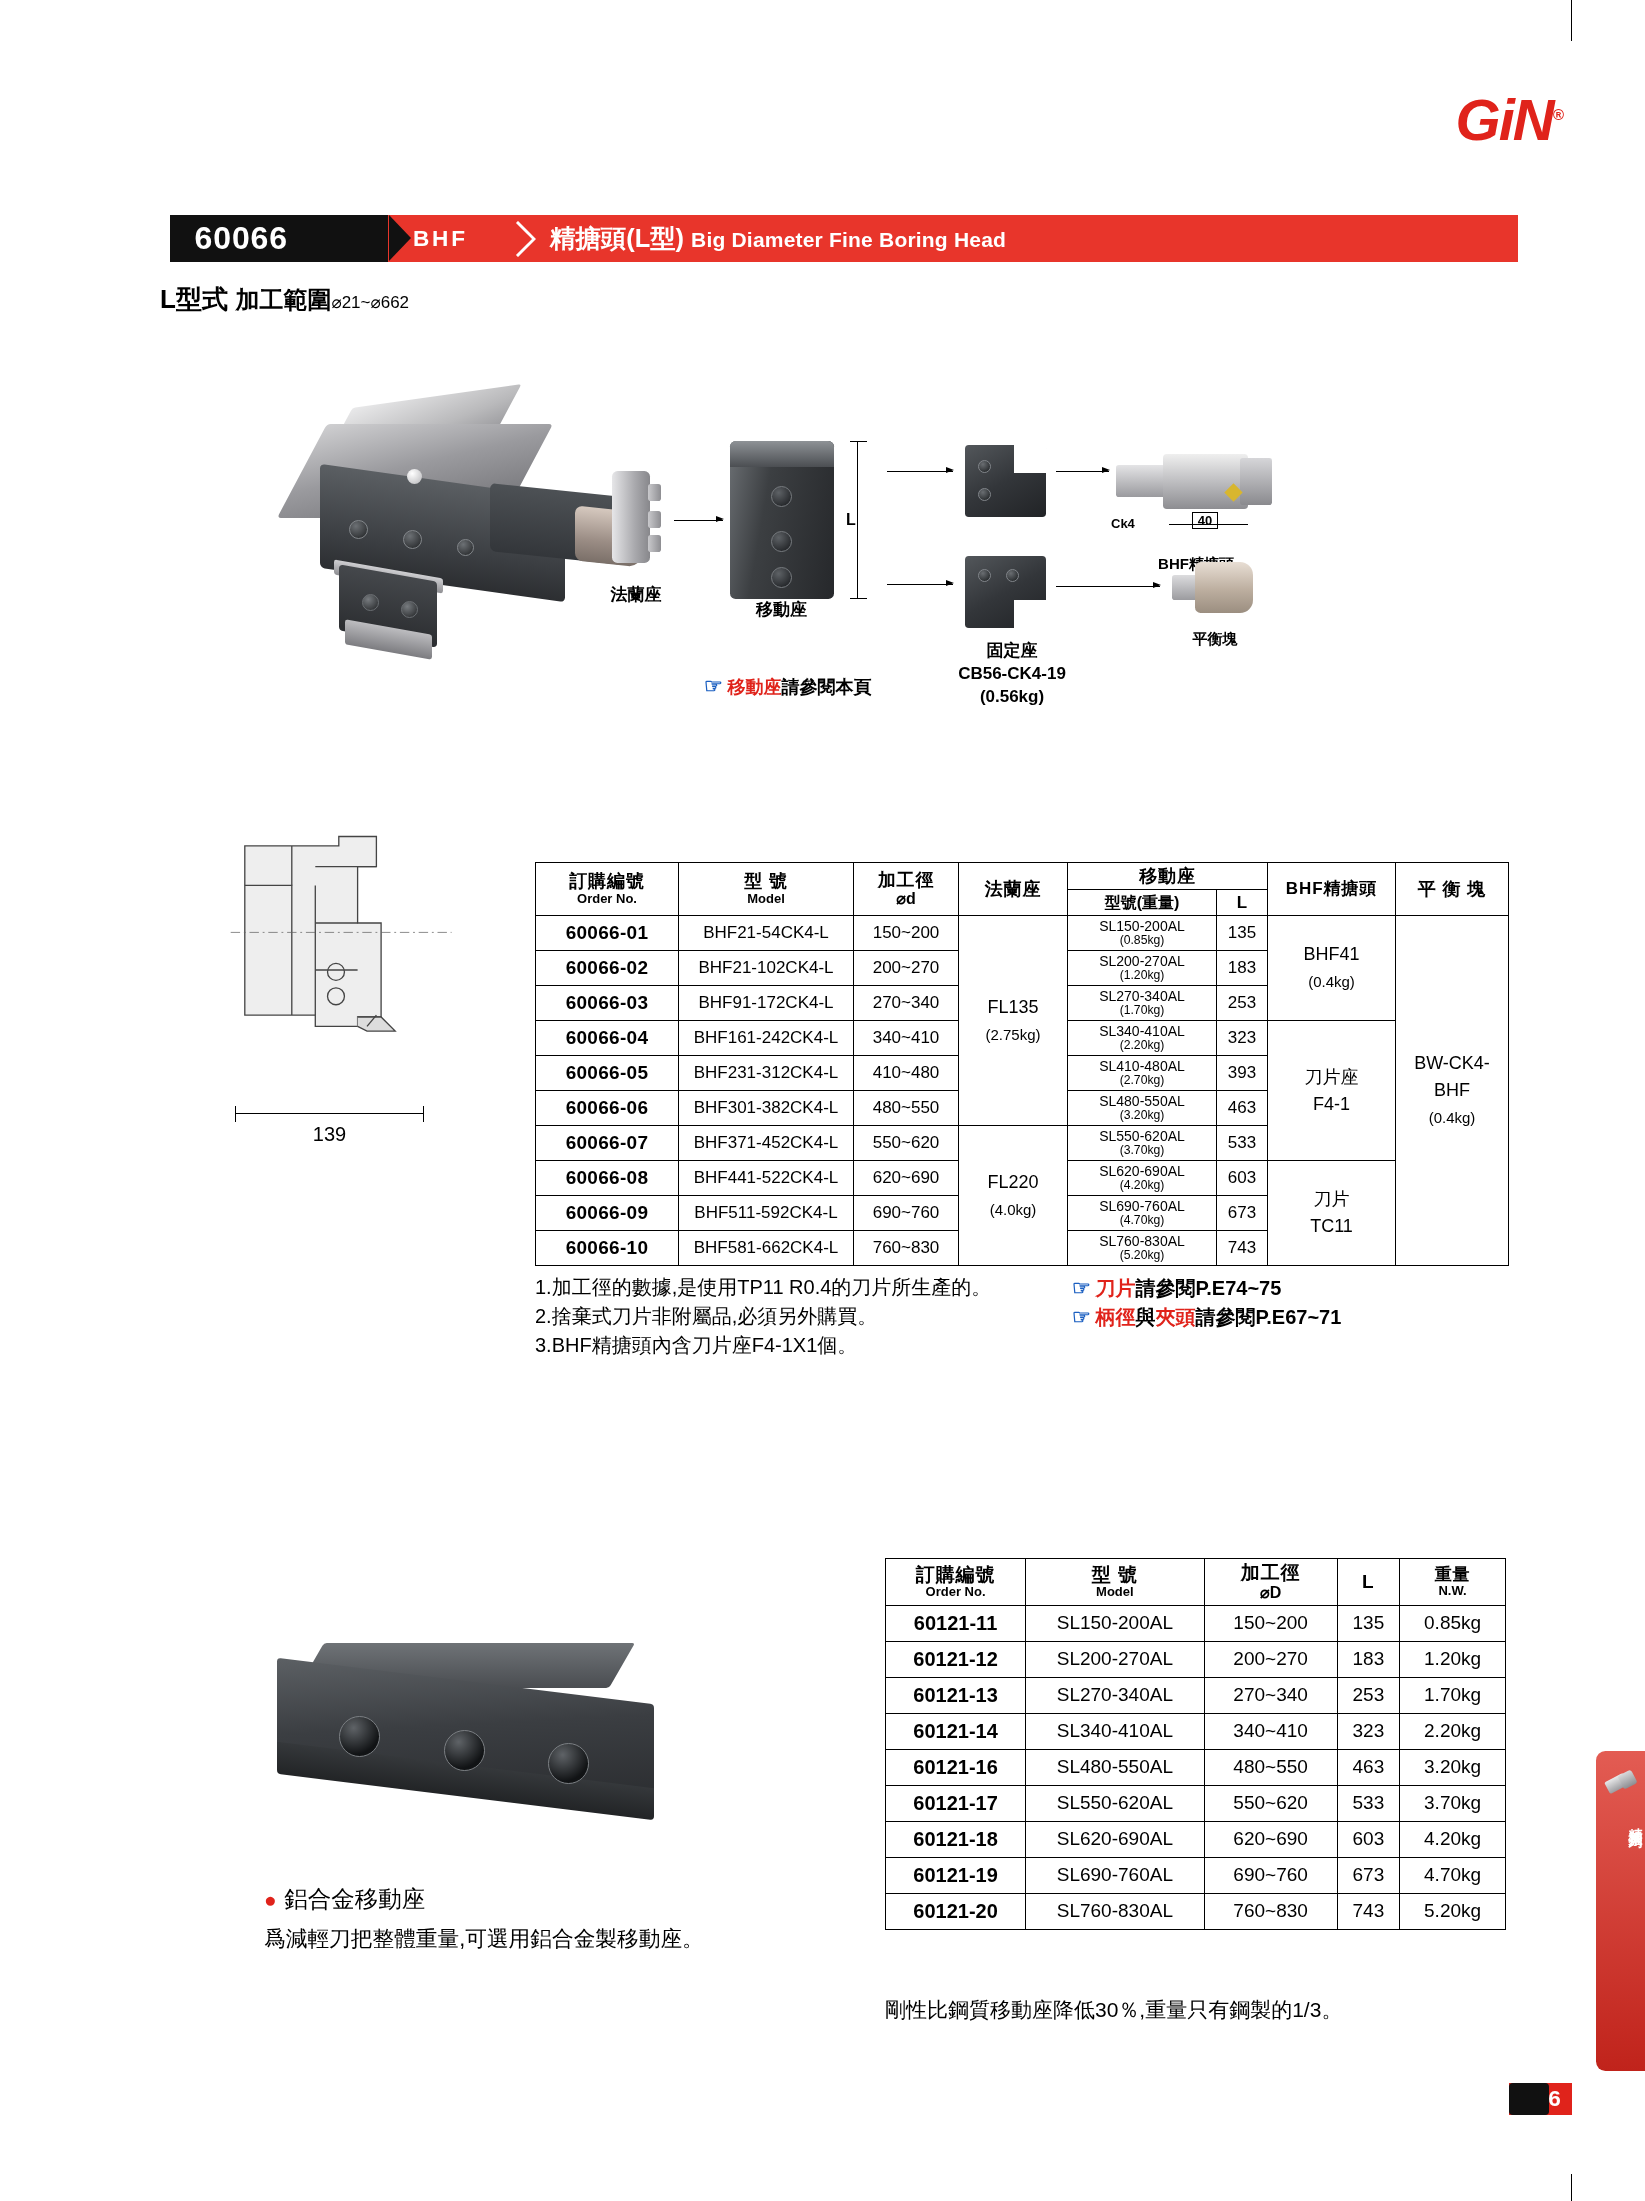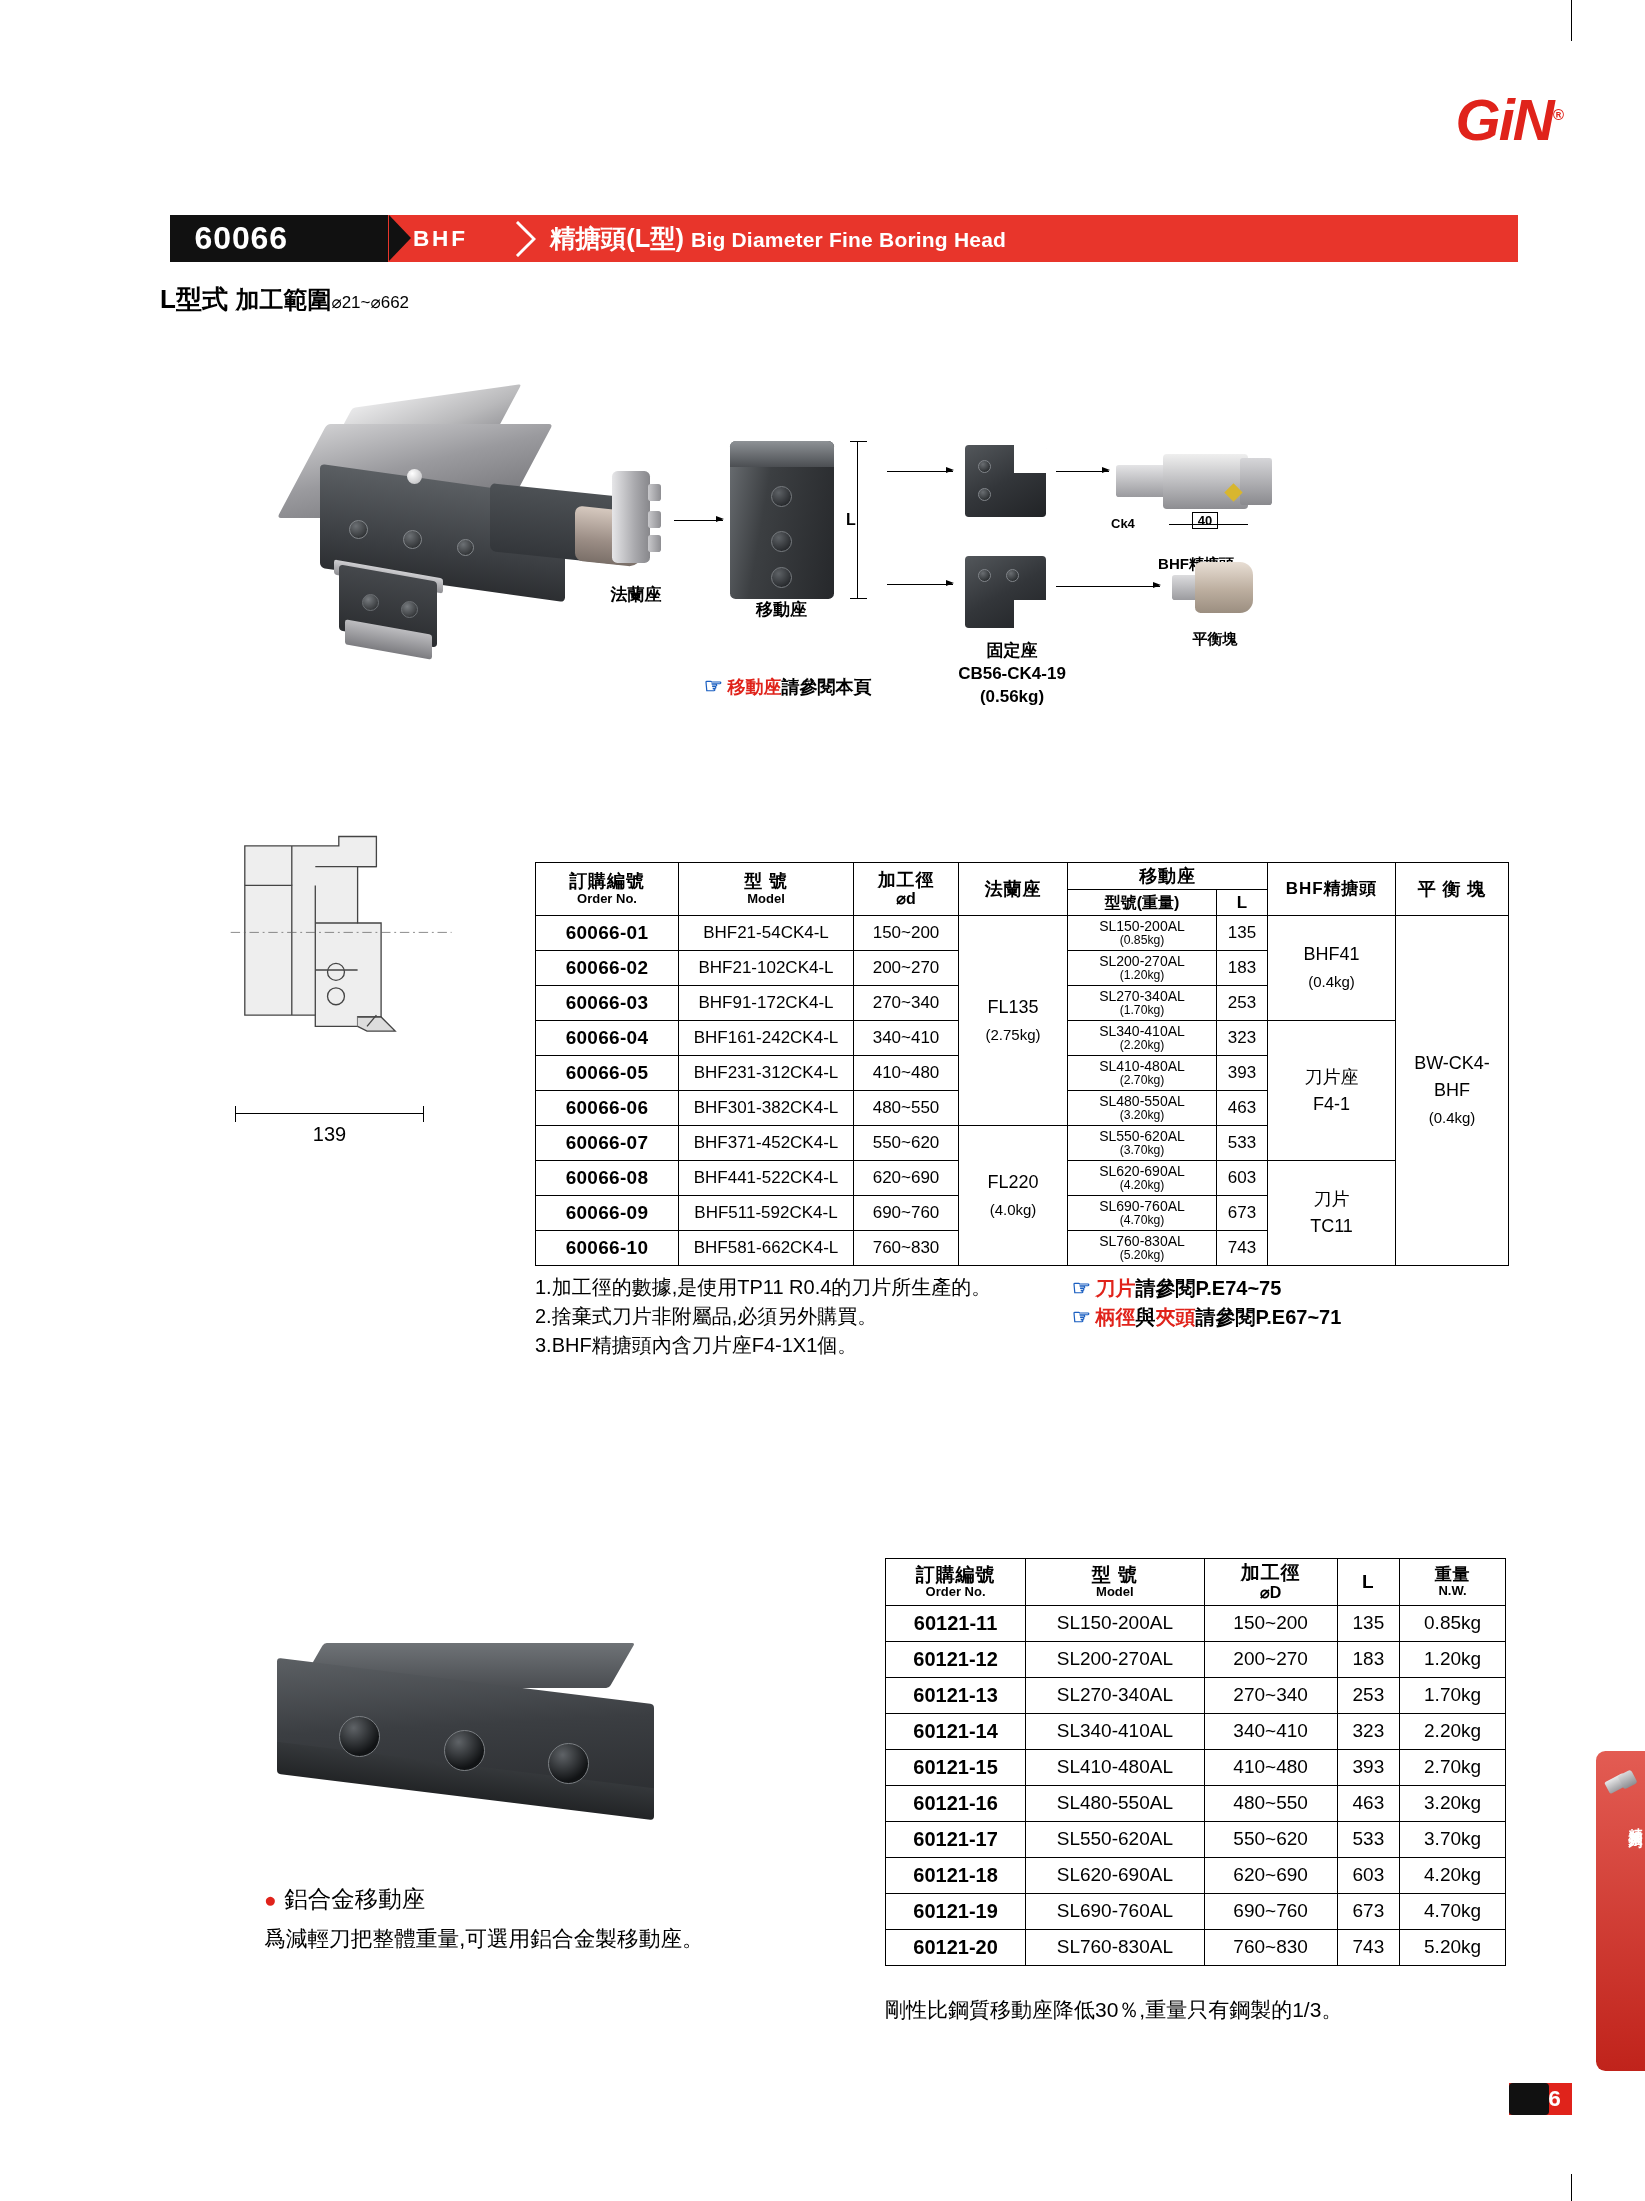--- a/index.html
+++ b/index.html
@@ -784,27 +784,20 @@
       <td>1.70kg</td>
     </tr>
     <tr>
       <td class="ord row">60121-14</td>
       <td>SL340-410AL</td>
       <td>340~410</td>
       <td>323</td>
       <td>2.20kg</td>
     </tr>
     <tr>
-      <td class="ord row">60121-15</td>
-      <td>SL410-480AL</td>
-      <td>410~480</td>
-      <td>393</td>
-      <td>2.70kg</td>
-    </tr>
-    <tr>
       <td class="ord row">60121-16</td>
       <td>SL480-550AL</td>
       <td>480~550</td>
       <td>463</td>
       <td>3.20kg</td>
     </tr>
     <tr>
       <td class="ord row">60121-17</td>
       <td>SL550-620AL</td>
       <td>550~620</td>

